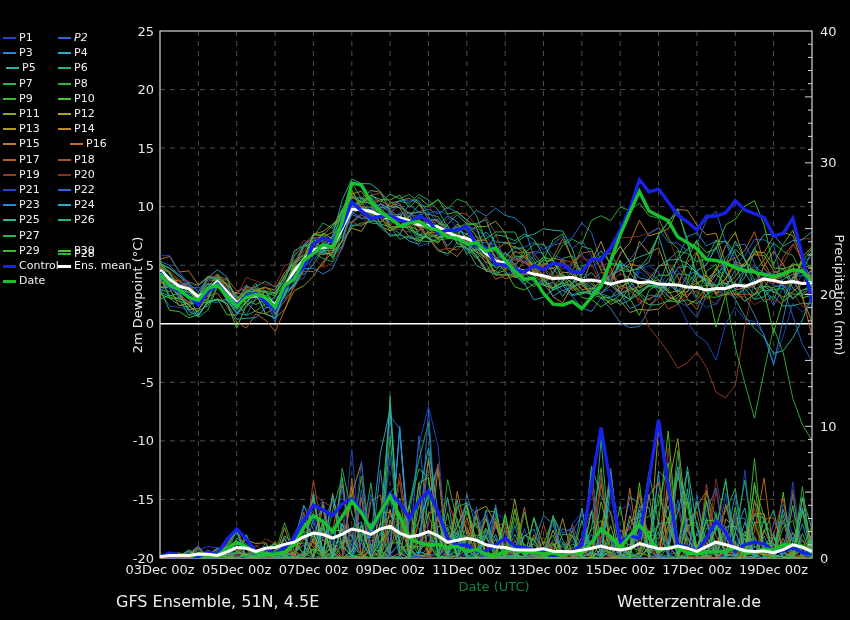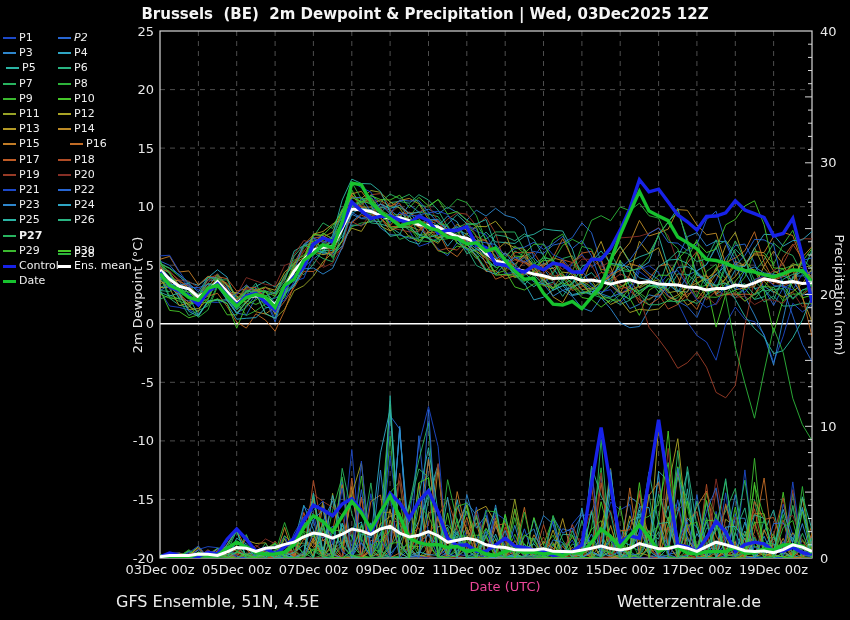--- a/index.html
+++ b/index.html
@@ -6,30 +6,29 @@
   .screen{position:relative;width:850px;height:620px;background:#000;overflow:hidden;
           font-family:"DejaVu Sans","Liberation Sans",sans-serif;color:#e8e8e8;}
   .title{position:absolute;top:5px;left:0;width:850px;text-align:center;
          font-size:15px;font-weight:bold;color:#f5f5f5;white-space:pre;}
   .legend{position:absolute;left:0;top:0;width:145px;height:300px;}
   .lg-item{position:absolute;height:14px;line-height:14px;font-size:11px;color:#f0f0f0;white-space:nowrap;}
   .lg-sw{display:inline-block;width:13px;height:2px;vertical-align:middle;margin-right:3px;}
   .ylab{position:absolute;font-size:13px;color:#e8e8e8;white-space:nowrap;}
   .ylab-left{left:137px;top:295px;transform:translate(-50%,-50%) rotate(-90deg);}
   .ylab-right{left:839px;top:295px;transform:translate(-50%,-50%) rotate(90deg);}
-  .xlab{position:absolute;left:405px;top:579px;width:200px;text-align:center;font-size:13px;color:#ec4899;}
+  .xlab{position:absolute;left:394px;top:579px;width:200px;text-align:center;font-size:13px;color:#15803d;}
   .foot-left{position:absolute;left:116px;top:592px;font-size:16px;color:#ececec;}
   .foot-right{position:absolute;left:617px;top:592px;font-size:16px;color:#ececec;}
   svg text{font-family:"DejaVu Sans","Liberation Sans",sans-serif;}
 </style>
 </head>
 <body>
 
 <div class="screen">
-  <div class="title">Brussels  (BE)  2m Dewpoint &amp; Precipitation | Wed, 03Dec2025 12Z</div>
   <div class="legend" id="legend">
       <div class="lg-item" style="left: 3px; top: 31px;"><span class="lg-sw" style="background: rgb(29, 73, 200);"></span><span>P1</span></div>
       <div class="lg-item" style="left: 58px; top: 31px; font-style: italic;"><span class="lg-sw" style="background: rgb(39, 102, 210);"></span><span>P2</span></div>
       <div class="lg-item" style="left: 3px; top: 46.2px;"><span class="lg-sw" style="background: rgb(46, 134, 204);"></span><span>P3</span></div>
       <div class="lg-item" style="left: 58px; top: 46.2px;"><span class="lg-sw" style="background: rgb(47, 166, 196);"></span><span>P4</span></div>
       <div class="lg-item" style="left: 6px; top: 61.4px;"><span class="lg-sw" style="background: rgb(43, 180, 164);"></span><span>P5</span></div>
       <div class="lg-item" style="left: 58px; top: 61.4px;"><span class="lg-sw" style="background: rgb(41, 180, 130);"></span><span>P6</span></div>
       <div class="lg-item" style="left: 3px; top: 76.6px;"><span class="lg-sw" style="background: rgb(40, 180, 95);"></span><span>P7</span></div>
       <div class="lg-item" style="left: 58px; top: 76.6px;"><span class="lg-sw" style="background: rgb(45, 179, 58);"></span><span>P8</span></div>
       <div class="lg-item" style="left: 3px; top: 91.8px;"><span class="lg-sw" style="background: rgb(59, 185, 47);"></span><span>P9</span></div>
@@ -43,21 +42,21 @@
       <div class="lg-item" style="left: 3px; top: 152.6px;"><span class="lg-sw" style="background: rgb(191, 92, 38);"></span><span>P17</span></div>
       <div class="lg-item" style="left: 58px; top: 152.6px;"><span class="lg-sw" style="background: rgb(176, 76, 38);"></span><span>P18</span></div>
       <div class="lg-item" style="left: 3px; top: 167.8px;"><span class="lg-sw" style="background: rgb(152, 59, 38);"></span><span>P19</span></div>
       <div class="lg-item" style="left: 58px; top: 167.8px;"><span class="lg-sw" style="background: rgb(134, 47, 38);"></span><span>P20</span></div>
       <div class="lg-item" style="left: 3px; top: 183px;"><span class="lg-sw" style="background: rgb(29, 73, 200);"></span><span>P21</span></div>
       <div class="lg-item" style="left: 58px; top: 183px;"><span class="lg-sw" style="background: rgb(39, 102, 210);"></span><span>P22</span></div>
       <div class="lg-item" style="left: 3px; top: 198.2px;"><span class="lg-sw" style="background: rgb(46, 134, 204);"></span><span>P23</span></div>
       <div class="lg-item" style="left: 58px; top: 198.2px;"><span class="lg-sw" style="background: rgb(47, 166, 196);"></span><span>P24</span></div>
       <div class="lg-item" style="left: 3px; top: 213.4px;"><span class="lg-sw" style="background: rgb(43, 180, 164);"></span><span>P25</span></div>
       <div class="lg-item" style="left: 58px; top: 213.4px;"><span class="lg-sw" style="background: rgb(41, 180, 130);"></span><span>P26</span></div>
-      <div class="lg-item" style="left: 3px; top: 228.6px; font-weight: bold;"><span class="lg-sw" style="background: rgb(40, 180, 95);"></span><span>P27</span></div>
+      <div class="lg-item" style="left: 3px; top: 228.6px;"><span class="lg-sw" style="background: rgb(40, 180, 95);"></span><span>P27</span></div>
       <div class="lg-item" style="left: 58px; top: 228.6px; margin-top: 18px;"><span class="lg-sw" style="background: rgb(45, 179, 58);"></span><span>P28</span></div>
       <div class="lg-item" style="left: 3px; top: 243.8px;"><span class="lg-sw" style="background: rgb(59, 185, 47);"></span><span>P29</span></div>
       <div class="lg-item" style="left: 58px; top: 243.8px;"><span class="lg-sw" style="background: rgb(70, 200, 41);"></span><span>P30</span></div>
       <div class="lg-item" style="left: 3px; top: 259px;"><span class="lg-sw" style="background: rgb(23, 34, 232); height: 3px;"></span><span>Control</span></div>
       <div class="lg-item" style="left: 58px; top: 259px;"><span class="lg-sw" style="background: rgb(255, 255, 255); height: 3px;"></span><span>Ens. mean</span></div>
       <div class="lg-item" style="left: 3px; top: 274.2px;"><span class="lg-sw" style="background: rgb(23, 194, 46); height: 3px;"></span><span>Date</span></div>
     </div>
   <svg id="chart" width="850" height="620" style="position:absolute;left:0;top:0">
       <g>
         <line x1="198.4" y1="31" x2="198.4" y2="558" stroke="#4d4d4d" stroke-width="1" stroke-dasharray="5 5"></line>

